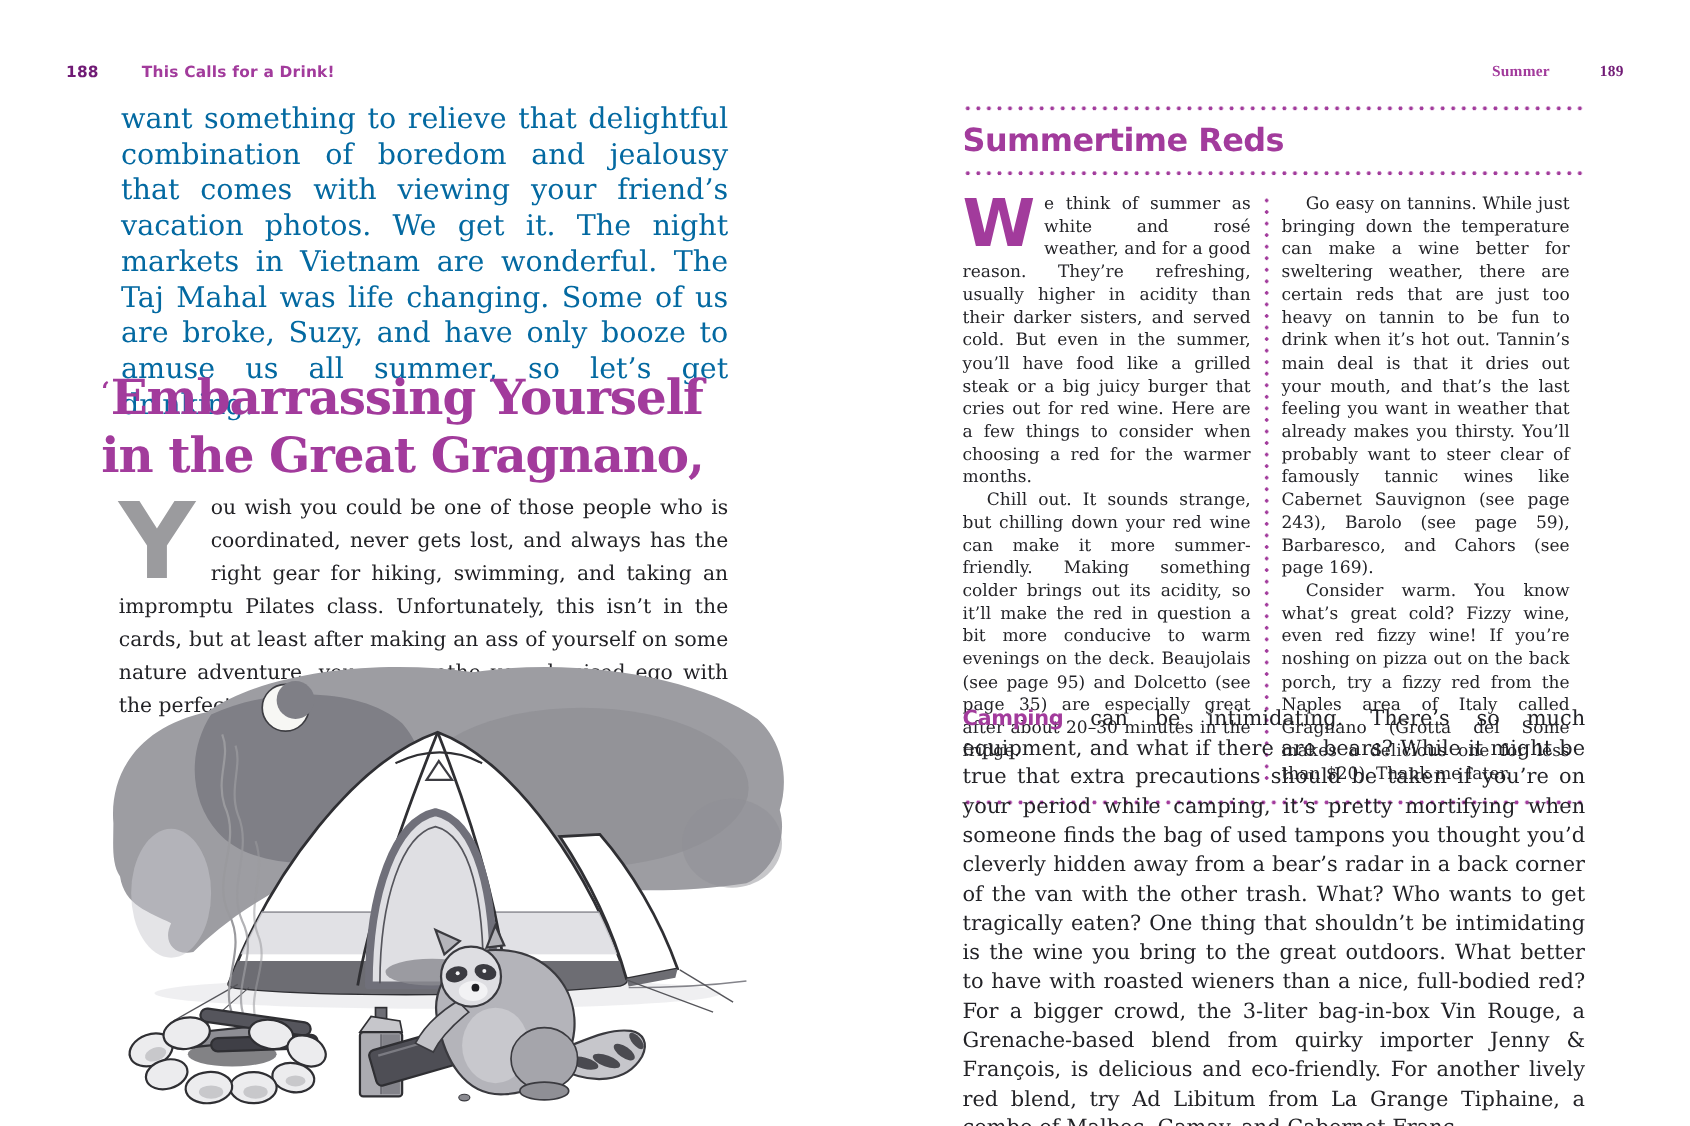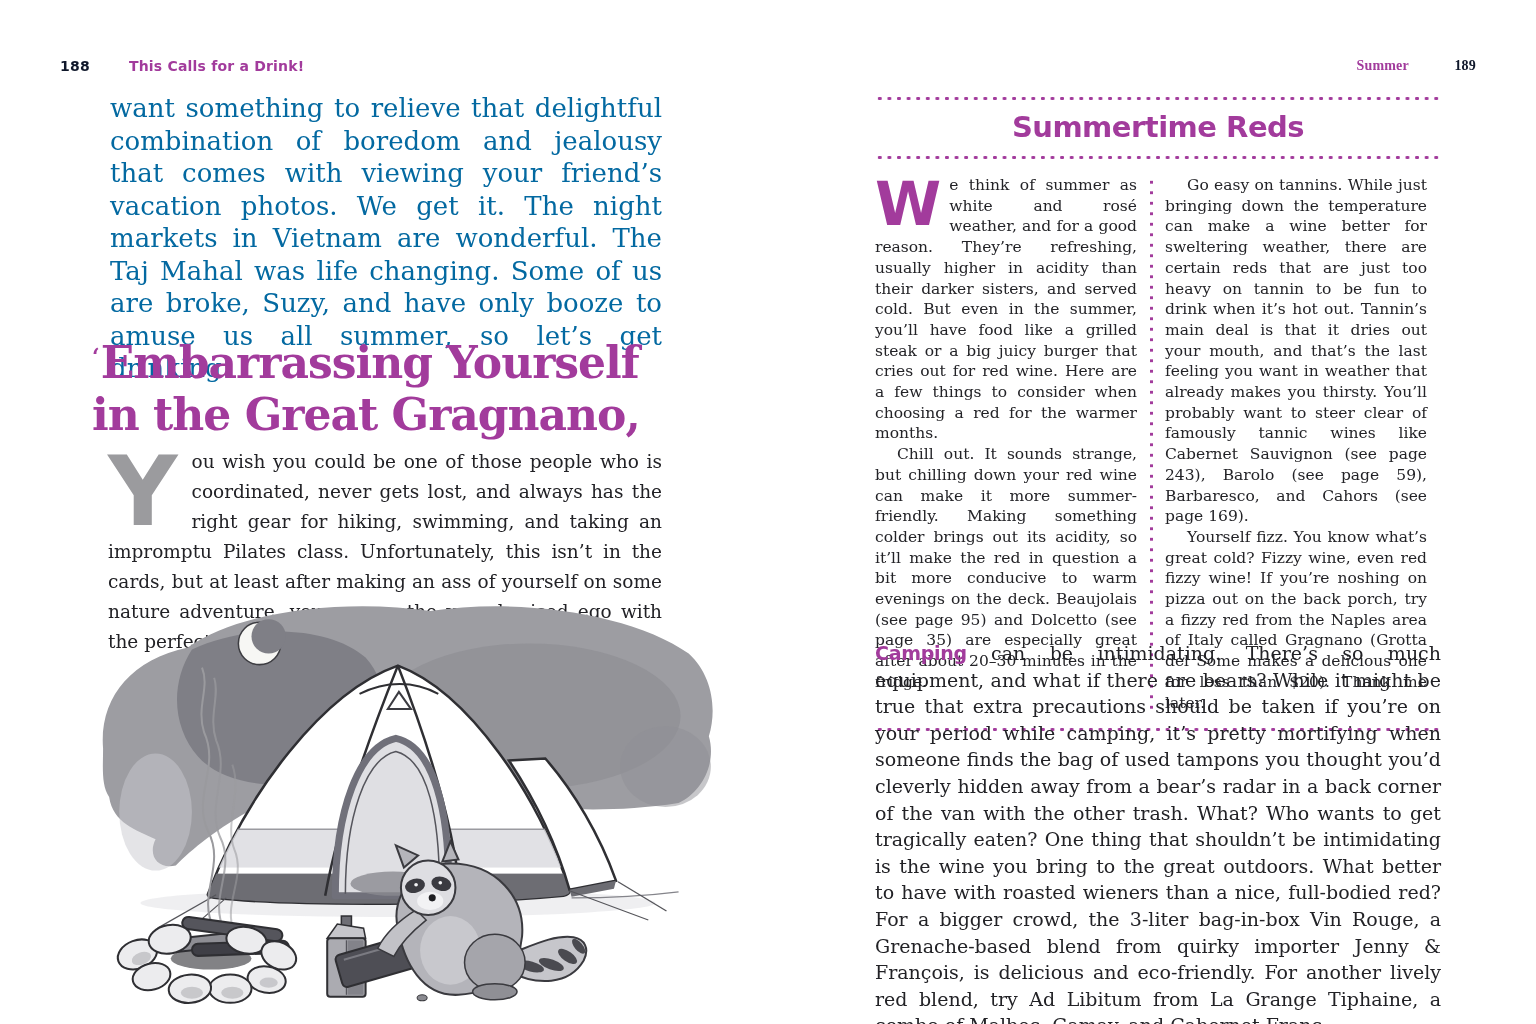--- a/index.html
+++ b/index.html
@@ -15,21 +15,21 @@
   }
   .page{position:absolute;top:0;height:1024px;}
   .page-left{left:0;width:768px;}
   .page-right{left:768px;width:768px;}
 
   
   .running-head{position:absolute;top:58px;font-family:"DejaVu Sans",sans-serif;
     font-size:14px;font-weight:bold;letter-spacing:.2px;}
   .rh-left{left:60px;}
   .rh-right{right:60px;text-align:right;font-family:Liberation Serif, serif;}
-  .folio{color:#0f172a;}
+  .folio{color:#701a75;}
   .rh-title{color:var(--accent);}
   .rh-left .rh-title{margin-left:34px;margin-top:24px;}
   .rh-right .folio{margin-left:42px;}
 
   
   .intro-para{
     position:absolute;left:110px;top:92px;width:552px;
     font-size:26px;line-height:32.5px;text-align:justify;color:#0369a1;
   }
   .chapter-title{
@@ -55,21 +55,20 @@
   .sidebar{position:absolute;left:107px;top:96px;width:566px;}
   .dotted-h{
     height:5px;
     background-image:radial-gradient(circle,var(--accent) 1.7px,transparent 1.9px);
     background-size:9.6px 5px;background-repeat:repeat-x;background-position:0 50%;
   }
   .sidebar-title{
     font-family:"DejaVu Sans",sans-serif;font-weight:800;
     font-size:29px;letter-spacing:-.5px;color:var(--accent);
     margin:9px 0 11px 0;
-    text-align:center;
   }
   .columns{display:flex;margin-top:15px;margin-bottom:14px;}
   .col{
     width:262px;font-size:15.5px;line-height:20.7px;
     text-align:justify;color:#232327;
   }
   .col-divider{
     width:5px;margin:2px 11px 0 12px;
     background-image:radial-gradient(circle,var(--accent) 1.6px,transparent 1.8px);
     background-size:5px 10.5px;background-repeat:repeat-y;background-position:50% 0;
@@ -248,21 +247,21 @@
     <div class="dotted-h"></div>
 
     <div class="columns">
       <div class="col">
         <p><span class="dropcap-w">W</span><span><span>e think of summer as white and rosé weather, and for a good reason. They’re refreshing, usually higher in acidity than their darker sisters, and served cold. But even in the summer, you’ll have food like a grilled steak or a big juicy burger that cries out for red wine. Here are a few things to consider when choosing a red for the warmer months.</span></span></p>
         <p class="indent"><span><span class="b">Chill out.</span><span> It sounds strange, but chilling down your red wine can make it more summer-friendly. Making something colder brings out its acidity, so it’ll make the red in question a bit more conducive to warm evenings on the deck. Beaujolais (see page 95) and Dolcetto (see page 35) are especially great after about 20–30 minutes in the fridge.</span></span></p>
       </div>
       <div class="col-divider"></div>
       <div class="col">
         <p class="indent"><span><span class="b">Go easy on tannins.</span><span> While just bringing down the temperature can make a wine better for sweltering weather, there are certain reds that are just too heavy on tannin to be fun to drink when it’s hot out. Tannin’s main deal is that it dries out your mouth, and that’s the last feeling you want in weather that already makes you thirsty. You’ll probably want to steer clear of famously tannic wines like Cabernet Sauvignon (see page 243), Barolo (see page 59), Barbaresco, and Cahors (see page 169).</span></span></p>
-        <p class="indent"><span><span class="b">Yourself fizz.</span><span> You know what’s great cold? Fizzy wine, even red fizzy wine! If you’re noshing on pizza out on the back porch, try a fizzy red from the Naples area of Italy called Gragnano (</span><span class="b">Grotta del Some</span><span> makes a delicious one for less than $20). Thank me later.</span></span></p>
+        <p class="indent"><span><span class="b">Consider warm.</span><span> You know what’s great cold? Fizzy wine, even red fizzy wine! If you’re noshing on pizza out on the back porch, try a fizzy red from the Naples area of Italy called Gragnano (</span><span class="b">Grotta del Some</span><span> makes a delicious one for less than $20). Thank me later.</span></span></p>
       </div>
     </div>
 
     <div class="dotted-h"></div>
   </aside>
 
   <p class="camping-para"><span><span class="lead-word">Camping</span><span> can be intimidating. There’s so much equipment, and what if there are bears? While it might be true that extra precautions should be taken if you’re on your period while camping, it’s pretty mortifying when someone finds the bag of used tampons you thought you’d cleverly hidden away from a bear’s radar in a back corner of the van with the other trash. What? Who wants to get tragically eaten? One thing that shouldn’t be intimidating is the wine you bring to the great outdoors. What better to have with roasted wieners than a </span><span class="b">nice, full-bodied red</span><span>? For a bigger crowd, the 3-liter bag-in-box </span><span class="b">Vin Rouge</span><span>, a Grenache-based blend from quirky importer Jenny &amp; François, is delicious and eco-friendly. For another lively red blend, try </span><span class="b">Ad Libitum</span><span> from </span><span class="b">La Grange Tiphaine</span><span>, a combo of Malbec, Gamay, and Cabernet Franc</span></span></p>
 </section>
 
 </body></html>

